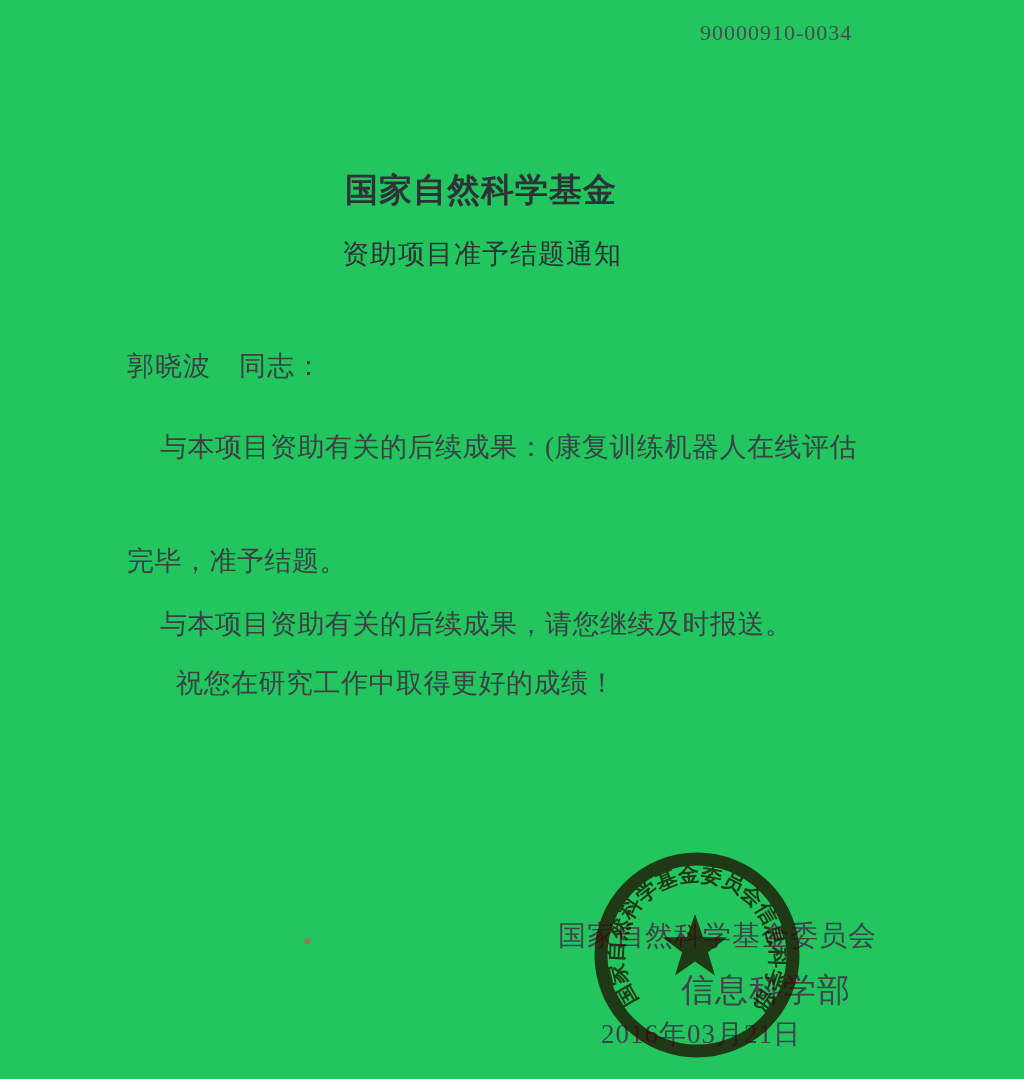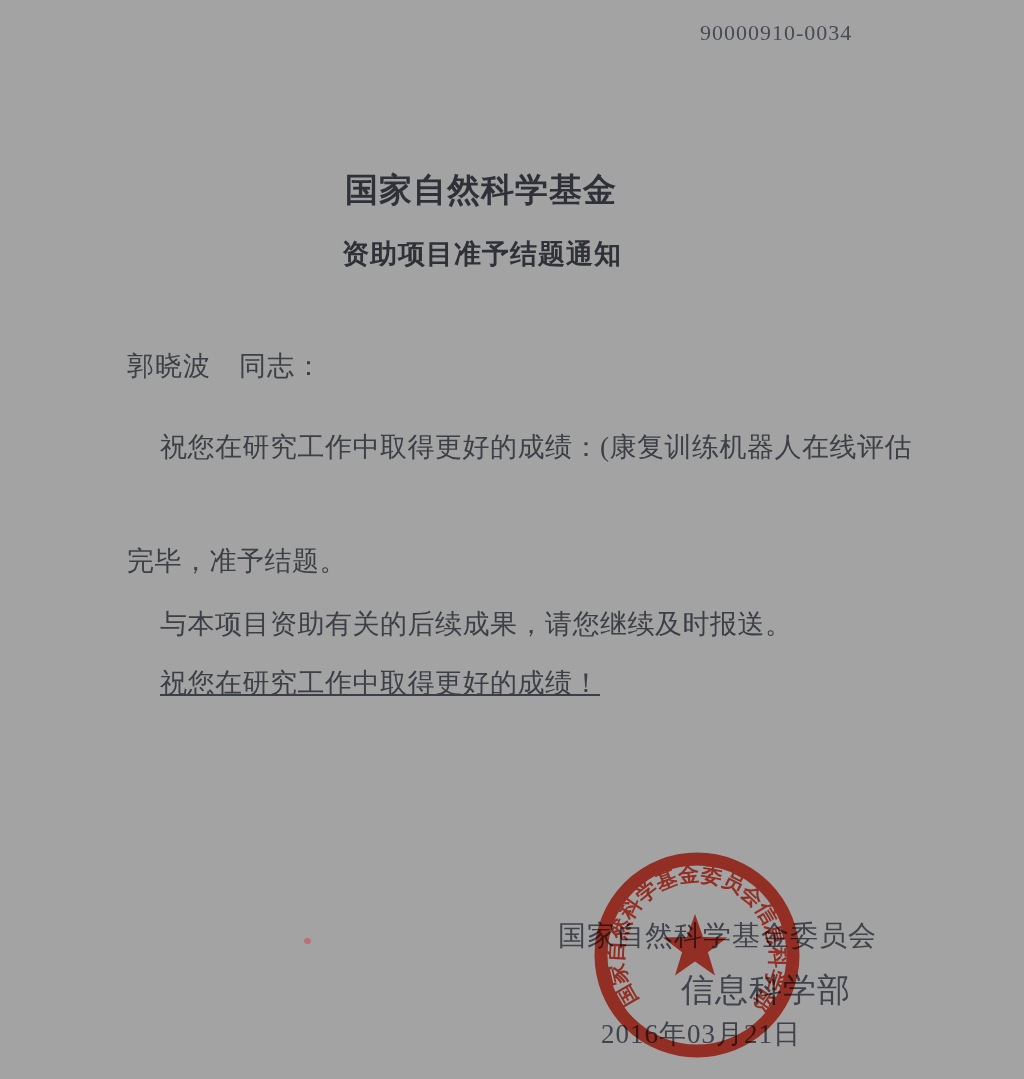--- a/index.html
+++ b/index.html
@@ -4,21 +4,21 @@
 <style>
   html, body {
     margin: 0;
     padding: 0;
     background: #ffffff;
   }
   .page {
     position: relative;
     width: 1024px;
     height: 1079px;
-    background: #a3a3a3;
+    background: #22c55e;
     overflow: hidden;
     font-family: "Liberation Serif", "DejaVu Serif", serif;
     color: #3b3f46;
   }
   .doc-number {
     position: absolute;
     top: 20px;
     left: 700px;
     font-size: 22px;
     letter-spacing: 1px;
@@ -35,21 +35,21 @@
     color: #2e3238;
     white-space: nowrap;
     font-family: Liberation Serif, serif;
   }
   .doc-subtitle {
     position: absolute;
     top: 236px;
     left: 482px;
     transform: translateX(-50%);
     font-size: 27px;
-    font-weight: bold;
+    font-weight: normal;
     letter-spacing: 1px;
     color: #2e3238;
     white-space: nowrap;
   }
   .salutation {
     position: absolute;
     top: 348px;
     left: 127px;
     font-size: 27px;
     letter-spacing: 1px;
@@ -59,21 +59,21 @@
     position: absolute;
     font-size: 27px;
     letter-spacing: 0.5px;
     white-space: nowrap;
     color: #3b3f46;
   }
   .line-1 { top: 429px; left: 160px; }
   .line-2 { top: 486px; left: 127px; }
   .line-3 { top: 543px; left: 127px; }
   .line-4 { top: 606px; left: 160px; }
-  .line-5 { top: 665px; left: 160px; text-decoration: underline; }
+  .line-5 { top: 665px; left: 176px; }
   .sig-org {
     position: absolute;
     top: 917px;
     left: 558px;
     font-size: 28px;
     letter-spacing: 1px;
     white-space: nowrap;
     color: #3f434b;
   }
   .sig-dept {
@@ -128,21 +128,21 @@
 <div class="page">
 
   <div class="doc-number">90000910-0034</div>
 
   <div class="doc-title">国家自然科学基金</div>
 
   <div class="doc-subtitle">资助项目准予结题通知</div>
 
   <div class="salutation">郭晓波　同志：</div>
 
-  <div class="body-line line-1">祝您在研究工作中取得更好的成绩：(康复训练机器人在线评估</div>
+  <div class="body-line line-1">与本项目资助有关的后续成果：(康复训练机器人在线评估</div>
   <div class="body-line line-4">与本项目资助有关的后续成果，请您继续及时报送。</div>
   <div class="body-line line-3">完毕，准予结题。</div>
   <div class="body-line line-5">祝您在研究工作中取得更好的成绩！</div>
 
   <div class="sig-org">国家自然科学基金委员会</div>
 
   <div class="sig-dept">信息科学部</div>
 
   <div class="sig-date">2016年03月21日</div>
 

